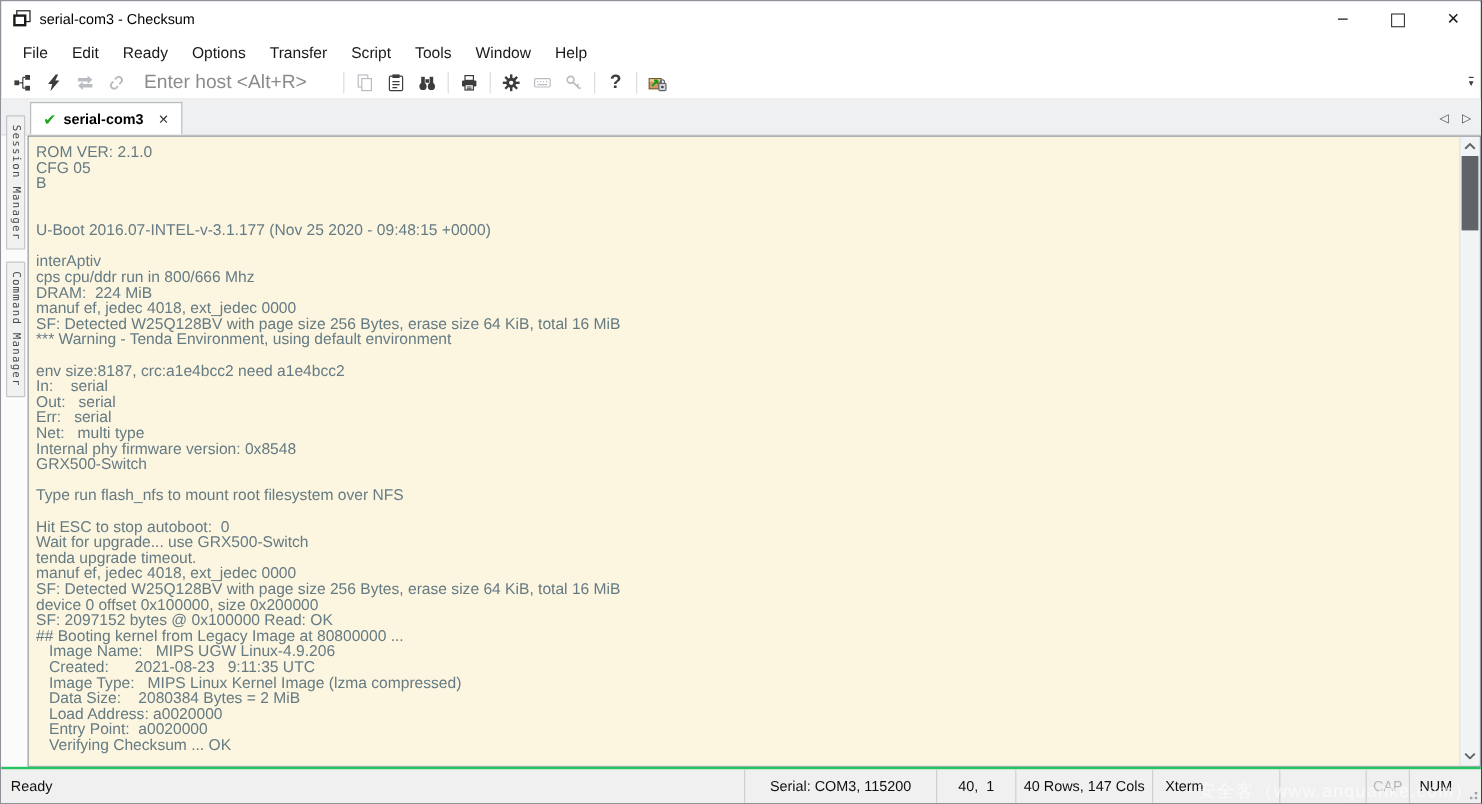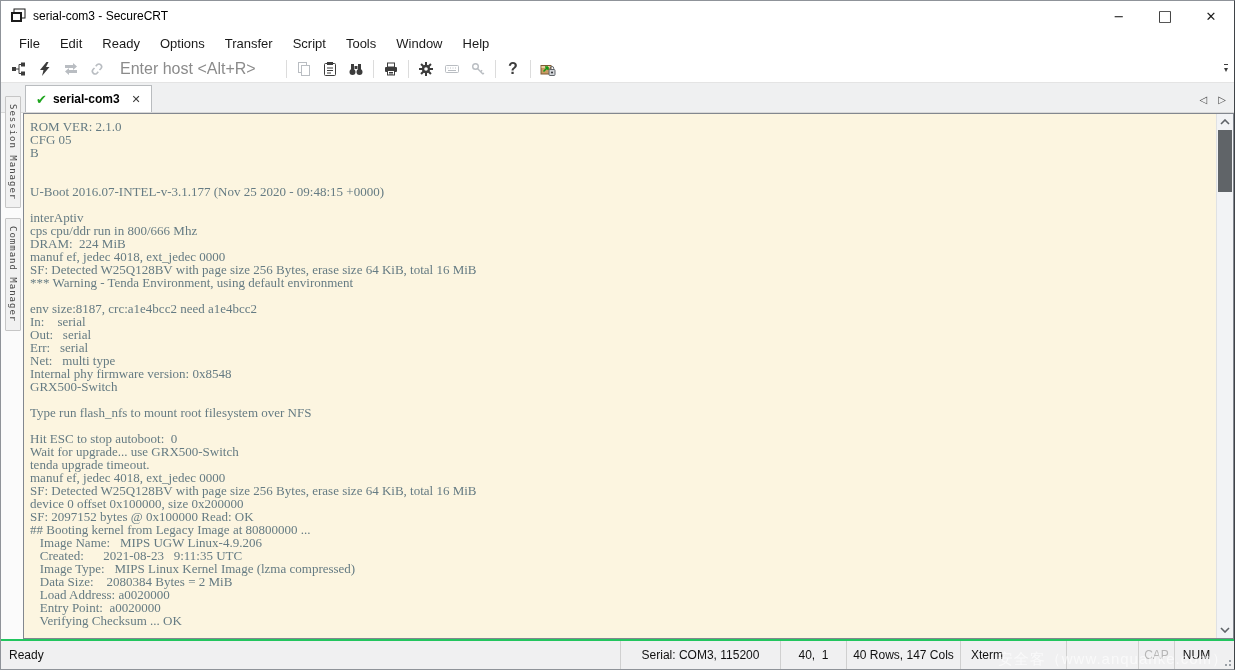--- a/index.html
+++ b/index.html
@@ -52,21 +52,21 @@
   
   .main { flex:1; display:flex; min-height:0; }
   .sidestrip { width:22px; background:#fbfbfb; flex:none; }
   .vtabs { position:absolute; left:1px; top:95px; width:21px; display:flex;
            flex-direction:column; gap:10px; align-items:center; z-index:5; }
   .vtab { writing-mode:vertical-rl; font-family:"DejaVu Sans Mono",monospace; font-size:9px;
           color:#4a4a4a; background:#f1f1f1; border:1px solid #c6c6c6; border-radius:1px;
           padding:7px 2px; letter-spacing:1px; }
   .termwrap { flex:1; display:flex; border:1px solid #82878f; min-width:0; }
   .terminal { flex:1; margin:0; background:#fcf5e0; color:#657b83;
-              font-family:Liberation Serif, serif; font-size:13px; line-height:13px;
+              font-family:Liberation Sans, sans-serif; font-size:13px; line-height:13px;
               padding:6px 0 0 6px; overflow:hidden; white-space:pre; }
   .scrollbar { width:17px; background:#f2f3f5; border-left:1px solid #dfe1e4;
                display:flex; flex-direction:column; flex:none; }
   .sbtn { height:16px; display:flex; align-items:center; justify-content:center; flex:none; }
   .strack { flex:1; position:relative; }
   .sthumb { position:absolute; top:0; left:1px; right:1px; height:62px; background:#606468; }
 
   
   .statusbar { height:30px; background:#f0f0f1; border-top:2px solid #22c55e;
                display:flex; align-items:stretch; font-size:12px; color:#111; flex:none; }
@@ -95,21 +95,21 @@
 <div class="window">
 
   <div class="titlebar">
     <span class="appicon">
       <svg width="16" height="16" viewBox="0 0 16 16">
         <rect x="4" y="1" width="11" height="9" fill="#ffffff" stroke="#1b1b1b"></rect>
         <rect x="1" y="4" width="11" height="10" fill="#1b1b1b"></rect>
         <rect x="3" y="6" width="7" height="6" fill="#ffffff"></rect>
       </svg>
     </span>
-    <span class="title">serial-com3 - SecureCRT</span>
+    <span class="title">serial-com3 - Checksum</span>
     <span class="wincontrols">
       <span class="winbtn">−</span>
       <span class="winbtn max">□</span>
       <span class="winbtn">✕</span>
     </span>
   </div>
 
   <div class="menubar">
     <span class="menuitem">File</span>
     <span class="menuitem">Edit</span>

